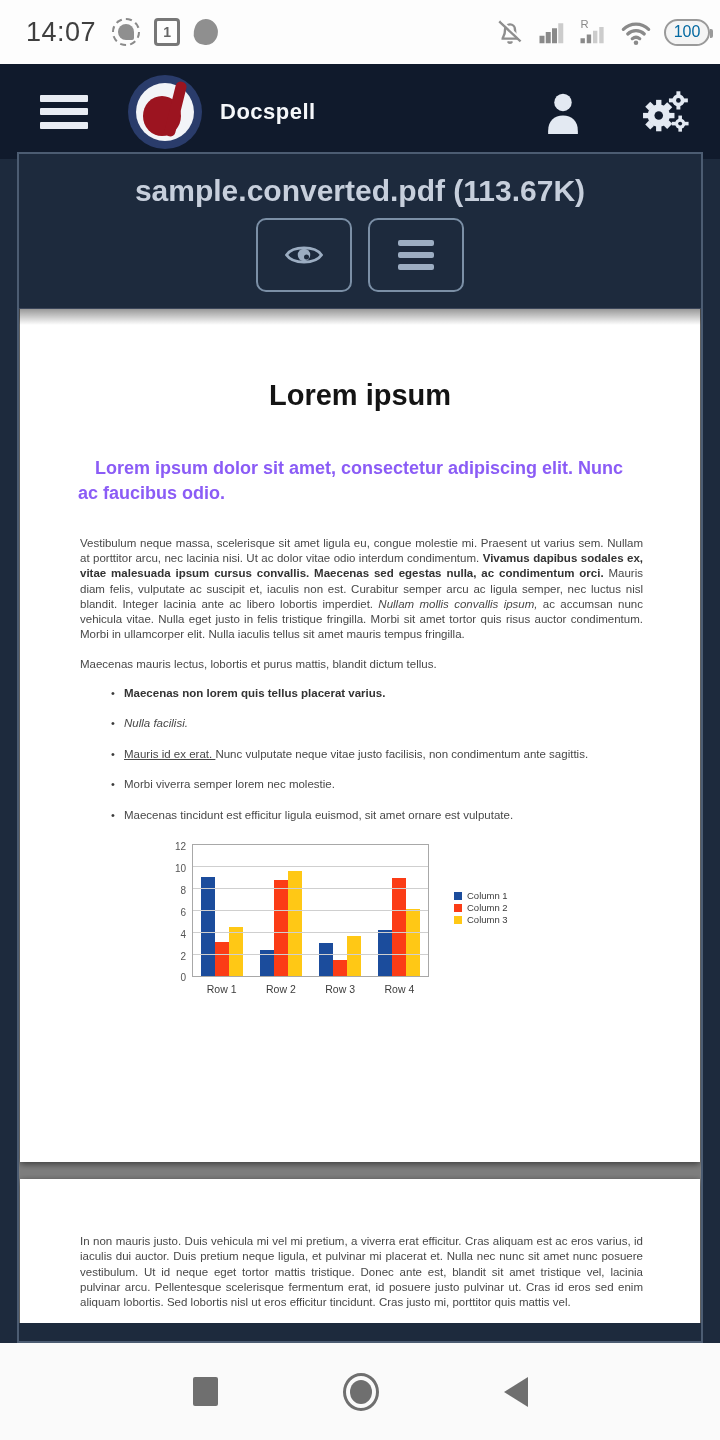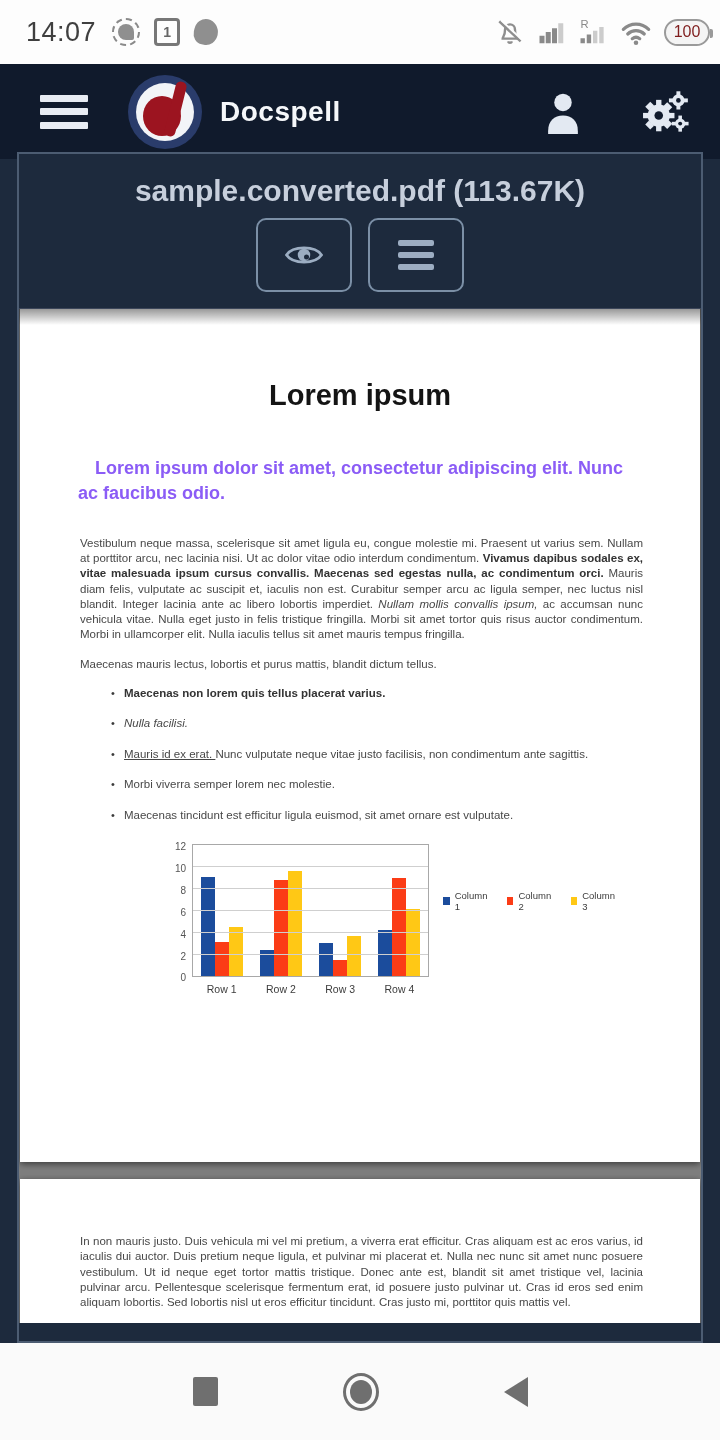--- a/index.html
+++ b/index.html
@@ -31,39 +31,39 @@
     display:flex; align-items:center; justify-content:center;
     font-size:14px; color:#666; font-weight:bold;
   }
   .chat-blob {
     width:24px; height:26px; background:#8f8f8f;
     border-radius:50% 55% 50% 45%; transform:rotate(12deg);
   }
   .battery-pill {
     min-width:46px; height:27px; border:2.5px solid #9a9a9a; border-radius:14px;
     display:flex; align-items:center; justify-content:center; padding:0 6px;
-    font-size:16px; color:#7f1d1d; position:relative; background:#f4f4f4;
+    font-size:16px; color:#0369a1; position:relative; background:#f4f4f4;
   }
   .battery-pill::after {
     content:""; position:absolute; right:-5px; top:8px; width:3px; height:9px;
     background:#9a9a9a; border-radius:0 2px 2px 0;
   }
 
   
   .app-header {
     height:95px; background:#101a2c; display:flex; align-items:center;
     padding:0 30px 0 40px;
   }
   .hamburger { width:48px; height:34px; display:flex; flex-direction:column; justify-content:space-between; cursor:pointer; }
   .hamburger span { display:block; height:7px; background:#e8ecf3; border-radius:1px; }
   .logo { width:74px; height:74px; border-radius:50%; background:#2a3c6b; position:relative; margin-left:40px; }
   .logo .white-ring { position:absolute; inset:8px; background:#f2f4f8; border-radius:50%; }
   .logo .bowl { position:absolute; left:15px; top:21px; width:38px; height:40px; background:#9c1420; border-radius:50%; }
   .logo .stem { position:absolute; left:42px; top:6px; width:11px; height:56px; background:#9c1420; border-radius:5px; transform:rotate(14deg); }
-  .app-title { color:#f5f7fa; font-size:28px; font-weight:bold; margin-left:18px; letter-spacing:0.5px; }
+  .app-title { color:#f5f7fa; font-size:22px; font-weight:bold; margin-left:18px; letter-spacing:0.5px; }
   .header-actions { margin-left:auto; display:flex; align-items:center; gap:56px; }
 
   
   .doc-panel {
     position:absolute; left:17px; right:17px; top:152px; bottom:97px;
     border:2px solid #4c5c72; background:#1d2a3d;
     display:flex; flex-direction:column; padding-bottom:18px;
   }
   .file-title {
     margin-top:20px; text-align:center; color:#c7cfdc;
@@ -121,21 +121,21 @@
   .chart-plot {
     position:absolute; left:26px; top:6px; width:237px; height:133px;
     border:1px solid #a8a8a8; background:#fff;
   }
   .gridline { position:absolute; left:0; right:0; height:1px; background:#cfcfcf; }
   .bar-groups { position:absolute; inset:0; display:flex; }
   .bar-group { flex:1; display:flex; align-items:flex-end; justify-content:center; }
   .bar { width:14px; }
   .chart-xlabels { position:absolute; left:26px; top:145px; width:237px; display:flex; }
   .chart-xlabel { flex:1; text-align:center; font-size:10.5px; color:#3c3c3c; }
-  .chart-legend { position:absolute; left:277px; top:52px; display:flex; gap:18px; }
+  .chart-legend { position:absolute; left:288px; top:52px; display:flex; flex-direction:column; gap:1px; }
   .legend-row { display:flex; align-items:center; gap:5px; }
   .legend-swatch { width:8px; height:8px; }
   .legend-label { font-size:9.5px; color:#3c3c3c; }
 
   
   .nav-bar {
     position:absolute; left:0; right:0; bottom:0; height:97px; background:#fafafa;
     display:flex; align-items:center; justify-content:center; gap:125px;
   }
   .nav-square { width:25px; height:29px; background:#6f6f6f; border-radius:2px; cursor:pointer; }

